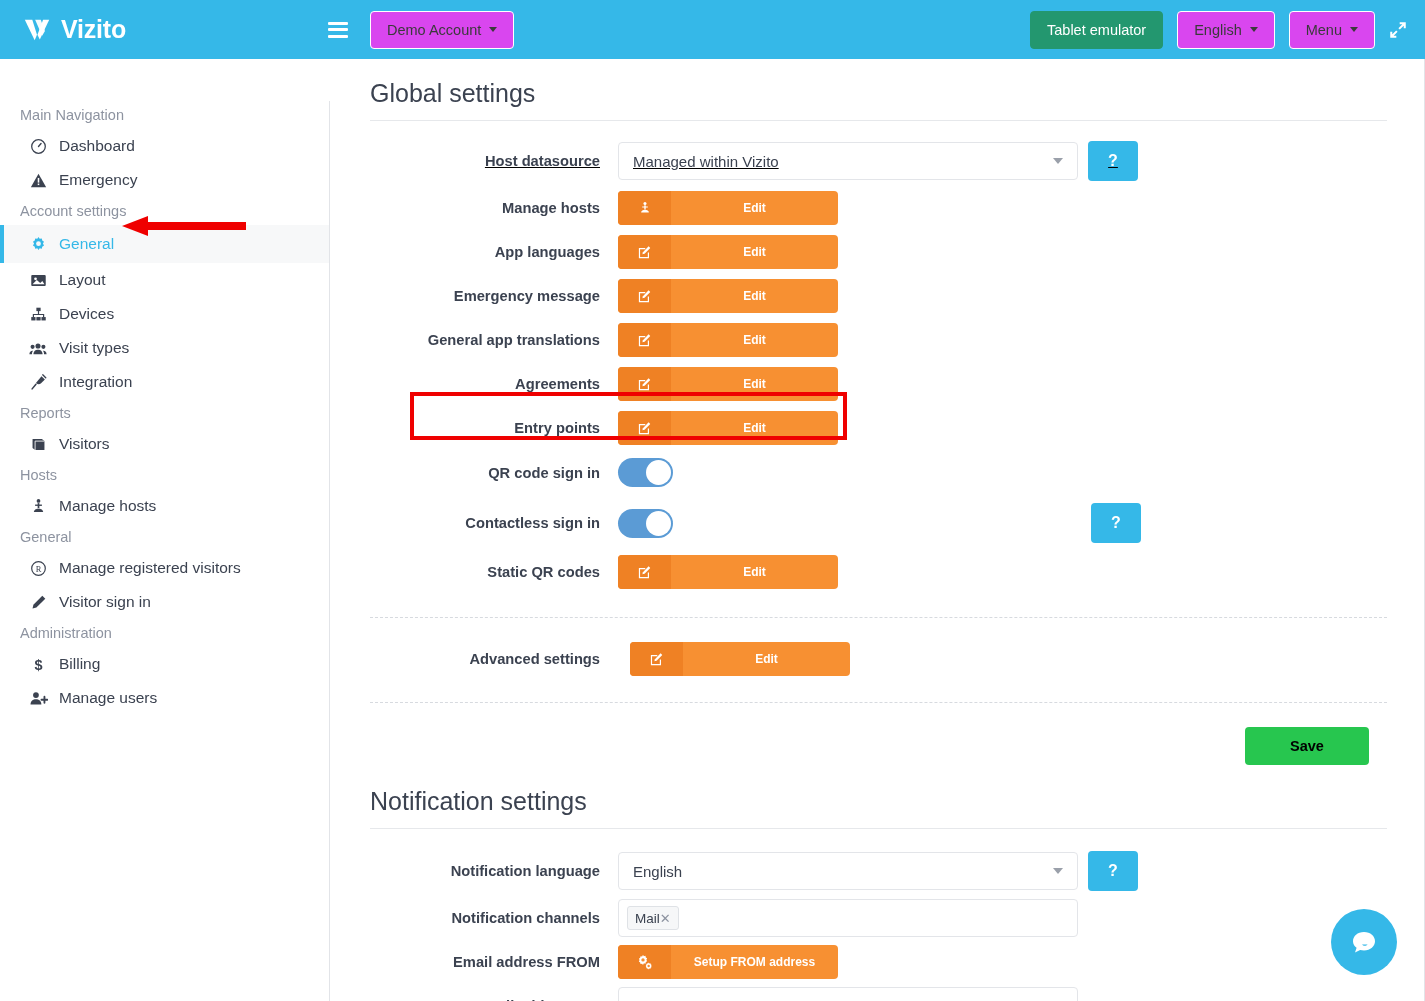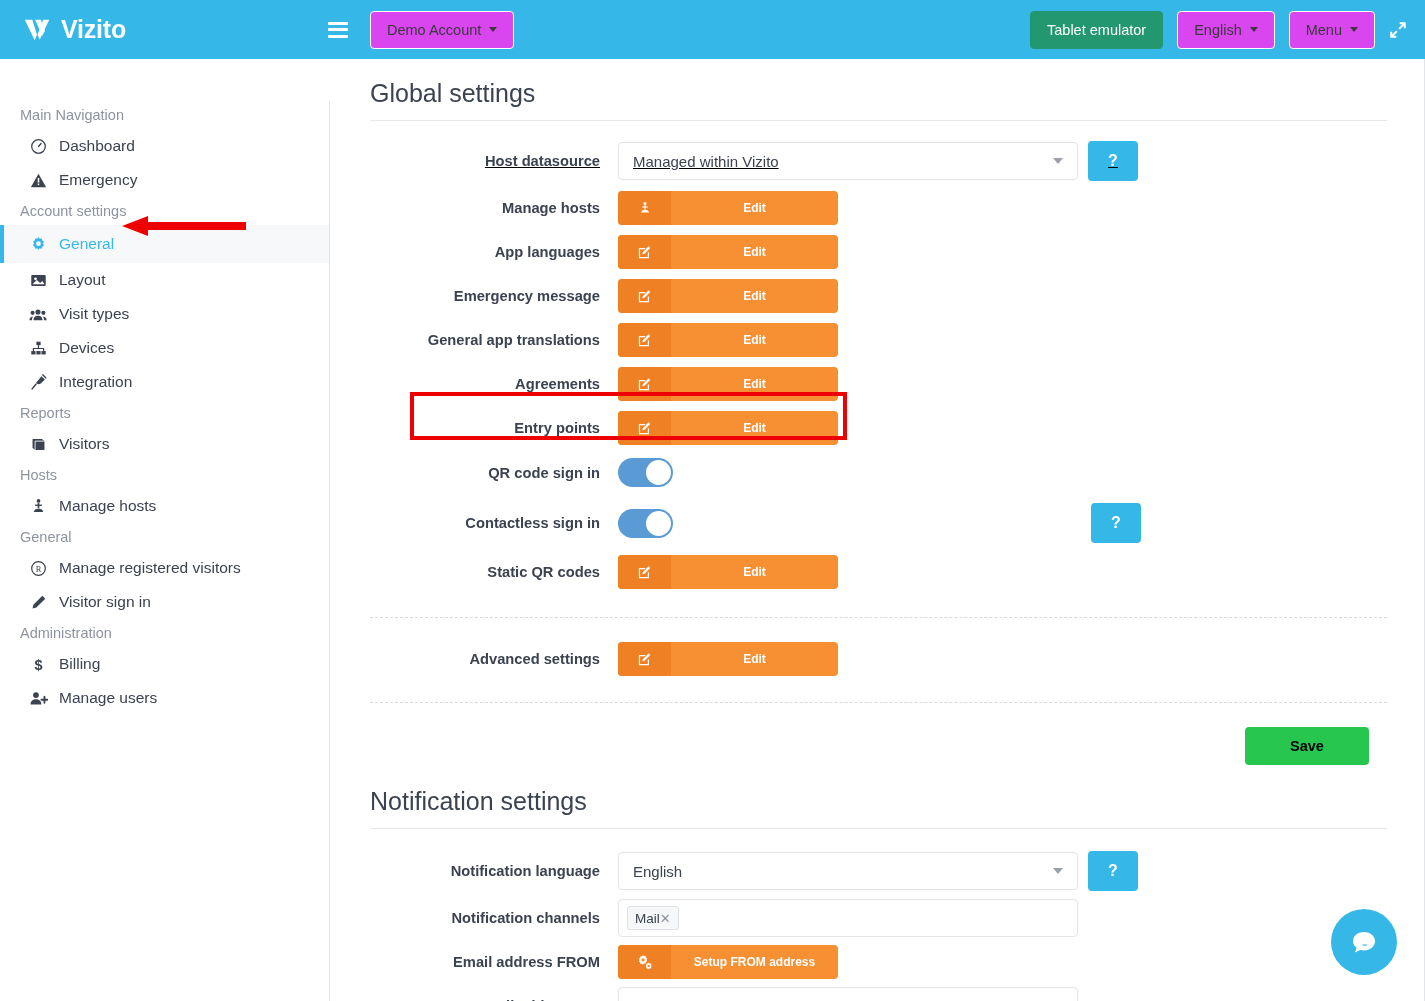--- a/index.html
+++ b/index.html
@@ -310,42 +310,42 @@
       <svg width="17" height="17" viewBox="0 0 20 20">
           <rect x="1.5" y="3.5" width="17" height="13" rx="1.2" fill="#3b4250"></rect>
           <circle cx="6.5" cy="8" r="1.6" fill="#ffffff"></circle>
           <path d="M3 14.5 L8 9.5 L12 13 L14.5 10.5 L17 14.5 Z" fill="#ffffff"></path>
         </svg>
     </span>
     <span>Layout</span>
   </div>
   <div class="nav-item">
     <span class="ni-icon">
+      <svg width="17" height="17" viewBox="0 0 20 20">
+          <rect x="7.5" y="2" width="5" height="4" fill="#3b4250"></rect>
+          <rect x="1.5" y="13" width="5" height="4" fill="#3b4250"></rect>
+          <rect x="7.5" y="13" width="5" height="4" fill="#3b4250"></rect>
+          <rect x="13.5" y="13" width="5" height="4" fill="#3b4250"></rect>
+          <path d="M10 6 V10 M4 13 V10 H16 V13" stroke="#3b4250" stroke-width="1.4" fill="none"></path>
+        </svg>
+    </span>
+    <span>Devices</span>
+  </div>
+  <div class="nav-item">
+    <span class="ni-icon">
       <svg width="18" height="17" viewBox="0 0 22 20">
           <circle cx="11" cy="7" r="3.1" fill="#3b4250"></circle>
           <circle cx="4.4" cy="8" r="2.5" fill="#3b4250"></circle>
           <circle cx="17.6" cy="8" r="2.5" fill="#3b4250"></circle>
           <path d="M5.5 17 C5.5 13 8 11.5 11 11.5 C14 11.5 16.5 13 16.5 17 Z" fill="#3b4250"></path>
           <path d="M0.5 17 C0.5 14 2 12.6 4.4 12.6 L5 12.7 C4 13.8 3.6 15.3 3.6 17 Z" fill="#3b4250"></path>
           <path d="M21.5 17 C21.5 14 20 12.6 17.6 12.6 L17 12.7 C18 13.8 18.4 15.3 18.4 17 Z" fill="#3b4250"></path>
         </svg>
     </span>
     <span>Visit types</span>
-  </div>
-  <div class="nav-item">
-    <span class="ni-icon">
-      <svg width="17" height="17" viewBox="0 0 20 20">
-          <rect x="7.5" y="2" width="5" height="4" fill="#3b4250"></rect>
-          <rect x="1.5" y="13" width="5" height="4" fill="#3b4250"></rect>
-          <rect x="7.5" y="13" width="5" height="4" fill="#3b4250"></rect>
-          <rect x="13.5" y="13" width="5" height="4" fill="#3b4250"></rect>
-          <path d="M10 6 V10 M4 13 V10 H16 V13" stroke="#3b4250" stroke-width="1.4" fill="none"></path>
-        </svg>
-    </span>
-    <span>Devices</span>
   </div>
   <div class="nav-item">
     <span class="ni-icon">
       <svg width="17" height="17" viewBox="0 0 20 20">
           <path d="M13.5 2.5 L17.5 6.5 L13 11 C11.5 12.5 9 12.5 7.5 11 L7 10.5 Z" fill="#3b4250"></path>
           <path d="M7 12 L2.5 17.5" stroke="#3b4250" stroke-width="1.8" stroke-linecap="round"></path>
           <path d="M15 1 L18.5 4.5" stroke="#3b4250" stroke-width="1.6" stroke-linecap="round"></path>
         </svg>
     </span>
     <span>Integration</span>
@@ -538,21 +538,21 @@
             <path d="M2.5 4 H11 V5.6 H4.1 V15.9 H14.4 V10 H16 V17.5 H2.5 Z" fill="#ffffff"></path>
             <path d="M15.4 1.8 L17.7 4.1 L10.1 11.7 L7.2 12.4 L7.9 9.5 Z" fill="#ffffff"></path>
           </svg>
       </span>
       <span class="ob-label">Edit</span>
     </div>
   </div>
 
   <div class="dotted-rule" style="margin-top:28px;"></div>
 
-  <div class="form-row" style="margin-top:24px;">
+  <div class="form-row" style="margin-top:24px;gap:12px;">
     <div class="form-label">Advanced settings</div>
     <div class="orange-btn">
       <span class="ob-icon">
         <svg width="15" height="15" viewBox="0 0 20 20">
             <path d="M2.5 4 H11 V5.6 H4.1 V15.9 H14.4 V10 H16 V17.5 H2.5 Z" fill="#ffffff"></path>
             <path d="M15.4 1.8 L17.7 4.1 L10.1 11.7 L7.2 12.4 L7.9 9.5 Z" fill="#ffffff"></path>
           </svg>
       </span>
       <span class="ob-label">Edit</span>
     </div>

